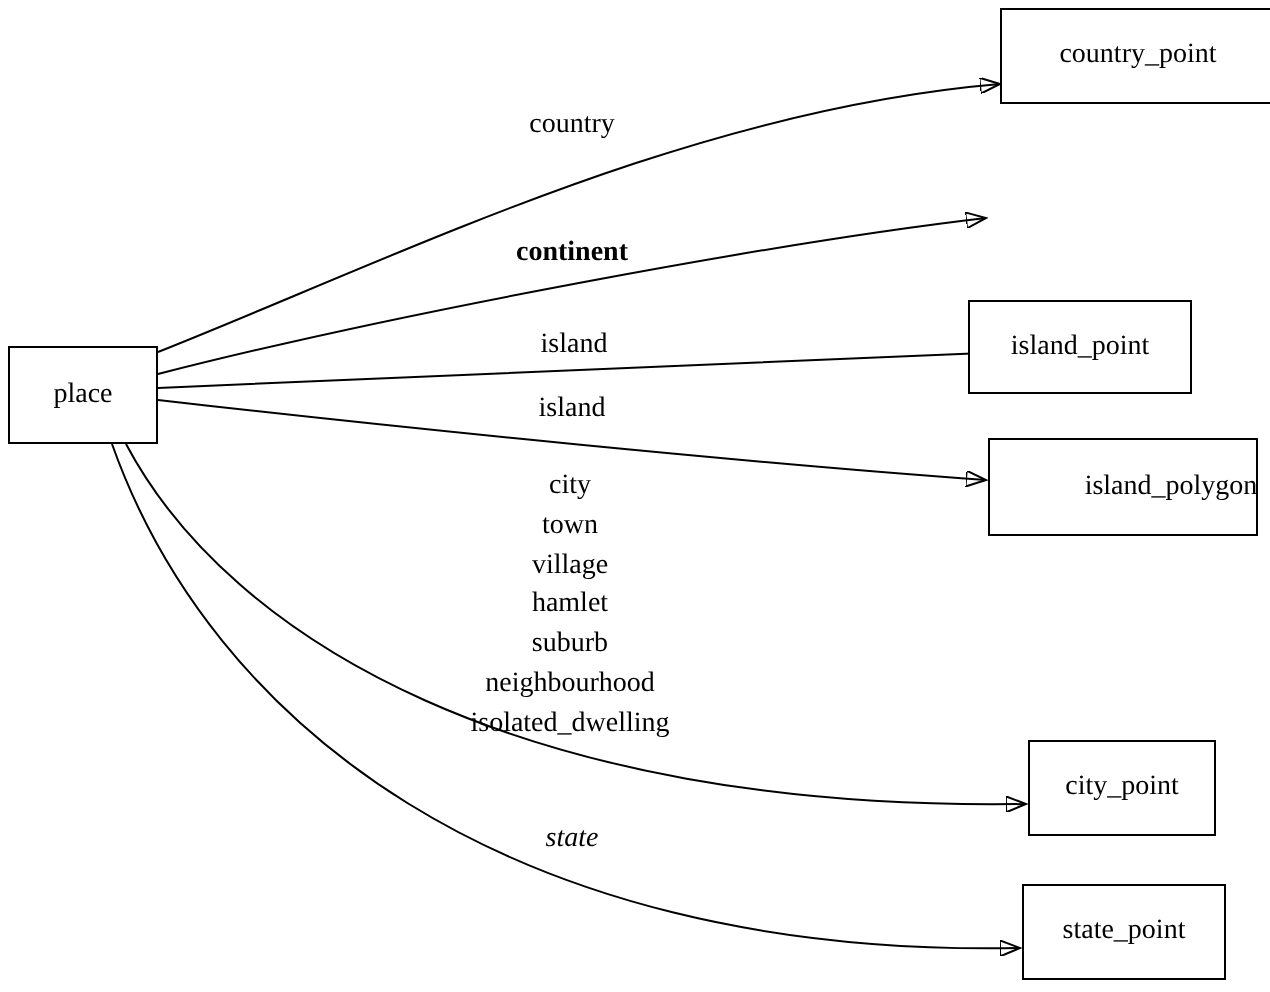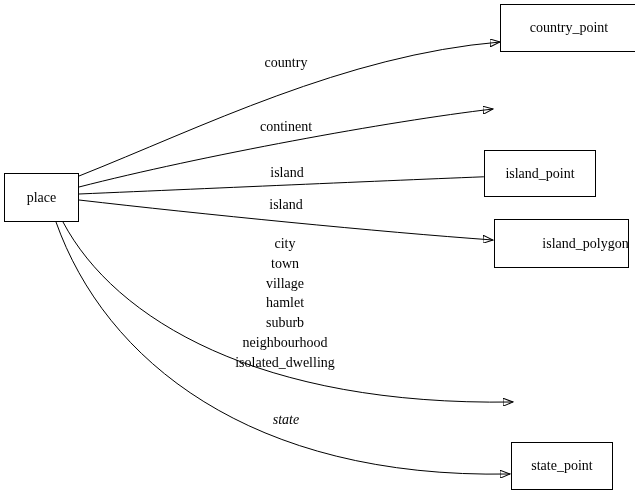--- a/index.html
+++ b/index.html
@@ -33,21 +33,21 @@
   .node-state-point     { left: 511px; top: 442px; width: 102px; height: 48px; }
   .edge-label {
     position: absolute;
     transform: translate(-50%, -50%);
     font-size: 14px;
     line-height: 19.8px;
     white-space: pre-line;
     text-align: center;
   }
   .edge-label-country   { left: 286px; top: 63px; }
-  .edge-label-continent { left: 286px; top: 127px; }
+  .edge-label-continent { left: 286px; top: 127px; font-weight: bold; }
   .edge-label-island-1  { left: 287px; top: 173px; }
   .edge-label-island-2  { left: 286px; top: 205px; }
   .edge-label-city      { left: 285px; top: 303px; }
   .edge-label-state     { left: 286px; top: 420px; font-style: italic; }
 </style>
 </head>
 <body>
 
 <div class="canvas">
 
@@ -70,20 +70,23 @@
   </div>
   <div class="node node-country-point">
     <span>country_point</span>
   </div>
   <div class="node node-island-point">
     <span>island_point</span>
   </div>
   <div class="node node-island-polygon">
     <span>island_polygon</span>
   </div>
+  <div class="node node-city-point">
+    <span>city_point</span>
+  </div>
   <div class="node node-state-point">
     <span>state_point</span>
   </div>
 
   <div class="edge-label edge-label-country">country</div>
   <div class="edge-label edge-label-continent">continent</div>
   <div class="edge-label edge-label-island-1">island</div>
   <div class="edge-label edge-label-island-2">island</div>
   <div class="edge-label edge-label-city">city
 town

